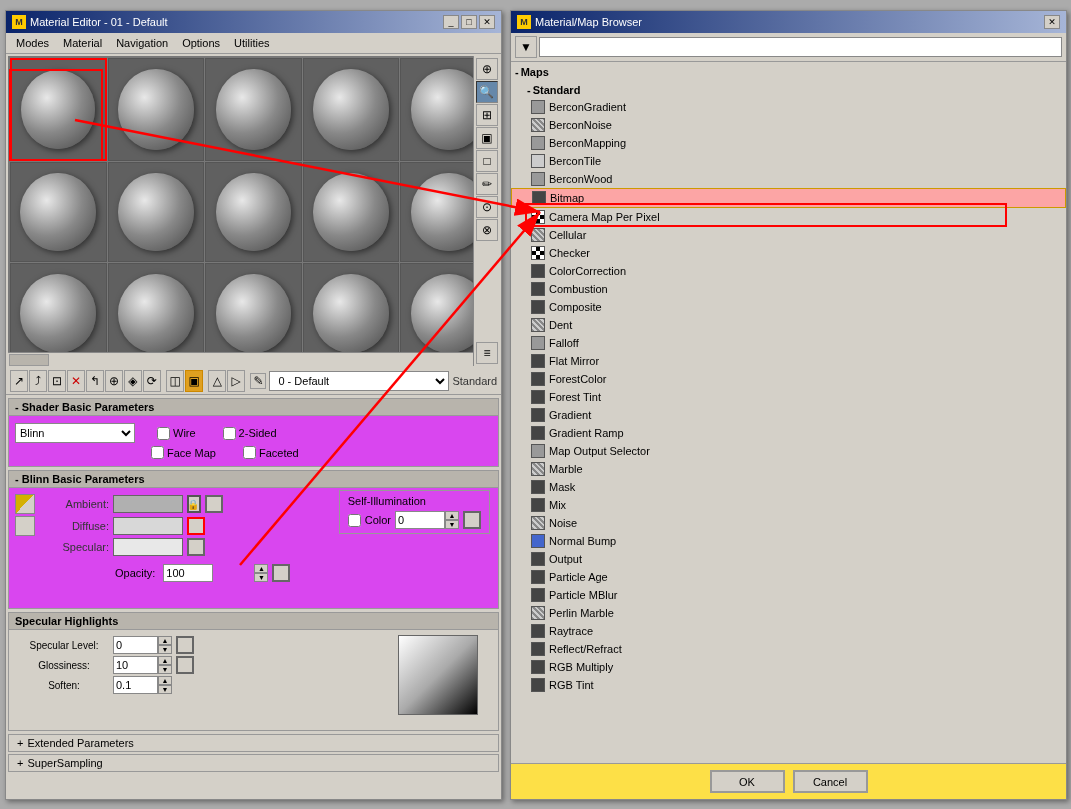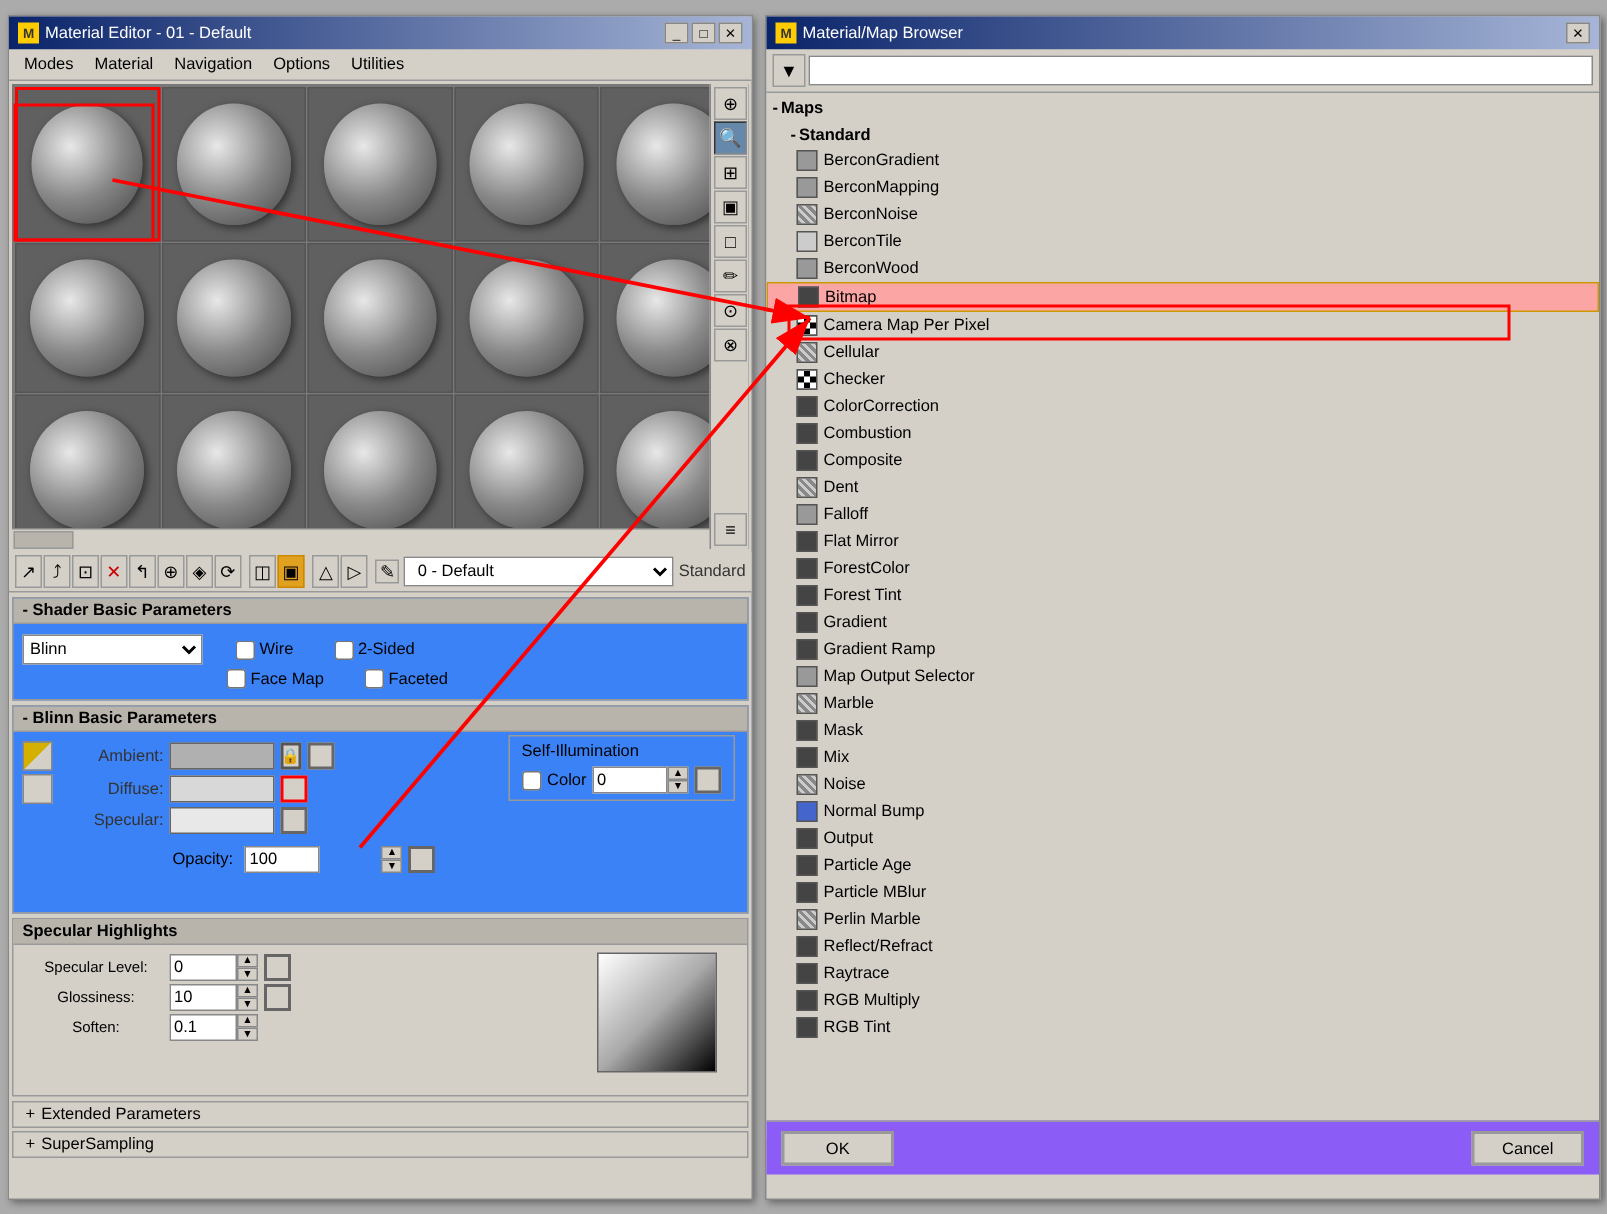--- a/index.html
+++ b/index.html
@@ -157,21 +157,21 @@
       background: #fff;
       border: 1px solid #888;
       font-size: 11px;
       padding: 1px 4px;
     }
 
     
     .section-panel {
       border: 1px solid #999;
       margin: 3px 2px;
-      background: #3b82f6;
+      background: #d946ef;
     }
     .section-header {
       background: #b8b4ac;
       padding: 2px 6px;
       font-weight: bold;
       font-size: 11px;
       border-bottom: 1px solid #999;
       cursor: pointer;
     }
     .section-content {
@@ -349,29 +349,29 @@
     .tree-icon.gray { background: #999; }
     .tree-icon.dark { background: #444; }
     .tree-icon.light { background: #ccc; }
     .tree-icon.blue { background: #4466cc; }
     .tree-icon.pattern {
       background: repeating-linear-gradient(45deg, #888 0px, #888 2px, #ccc 2px, #ccc 4px);
     }
 
     .browser-footer {
       position: absolute;
-      bottom: 16px;
+      bottom: 0;
       left: 0;
       right: 0;
       height: 36px;
-      background: #8b5cf6;
+      background: #fde047;
       border-top: 1px solid #999;
       display: flex;
       align-items: center;
-      justify-content: space-between;
+      justify-content: center;
       padding: 0 10px;
       gap: 8px;
     }
 
     .dialog-btn {
       width: 75px;
       height: 23px;
       background: #d4d0c8;
       border: 2px solid #999;
       font-size: 11px;
@@ -725,28 +725,28 @@
           <span>-</span>
           <span>Standard</span>
         </div>
 
         <div id="tree-items-container">
             <div class="tree-child">
               <span class="tree-icon gray"></span>
               <span>BerconGradient</span>
             </div>
             <div class="tree-child">
+              <span class="tree-icon pattern"></span>
+              <span>BerconNoise</span>
+            </div>
+            <div class="tree-child">
               <span class="tree-icon gray"></span>
               <span>BerconMapping</span>
             </div>
             <div class="tree-child">
-              <span class="tree-icon pattern"></span>
-              <span>BerconNoise</span>
-            </div>
-            <div class="tree-child">
               <span class="tree-icon light"></span>
               <span>BerconTile</span>
             </div>
             <div class="tree-child">
               <span class="tree-icon gray"></span>
               <span>BerconWood</span>
             </div>
             <div class="tree-child selected">
               <span class="tree-icon dark"></span>
               <span>Bitmap</span>
@@ -838,25 +838,25 @@
             <div class="tree-child">
               <span class="tree-icon dark"></span>
               <span>Particle MBlur</span>
             </div>
             <div class="tree-child">
               <span class="tree-icon pattern"></span>
               <span>Perlin Marble</span>
             </div>
             <div class="tree-child">
               <span class="tree-icon dark"></span>
+              <span>Raytrace</span>
+            </div>
+            <div class="tree-child">
+              <span class="tree-icon dark"></span>
               <span>Reflect/Refract</span>
-            </div>
-            <div class="tree-child">
-              <span class="tree-icon dark"></span>
-              <span>Raytrace</span>
             </div>
             <div class="tree-child">
               <span class="tree-icon dark"></span>
               <span>RGB Multiply</span>
             </div>
             <div class="tree-child">
               <span class="tree-icon dark"></span>
               <span>RGB Tint</span>
             </div>
           </div>

